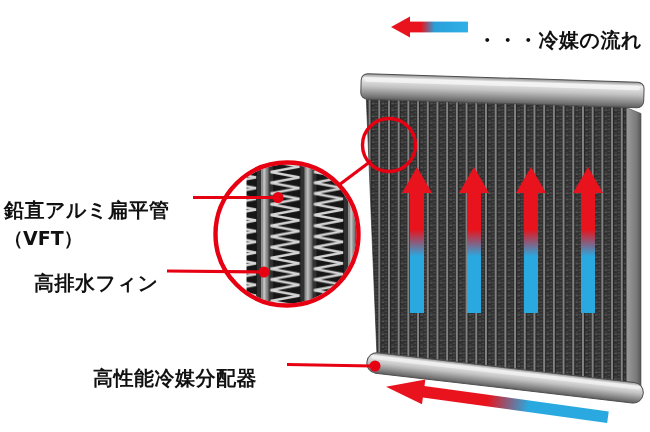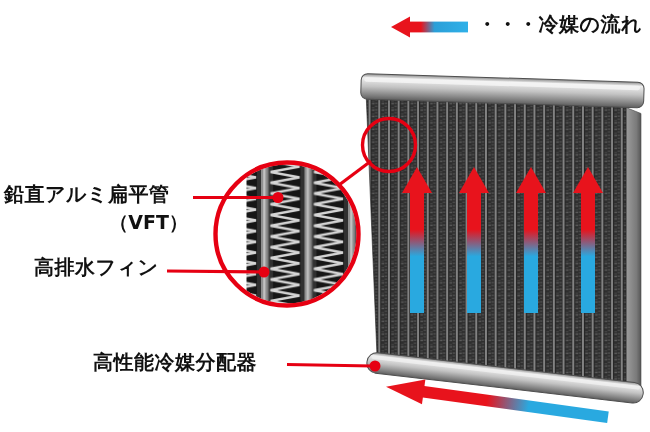--- a/index.html
+++ b/index.html
@@ -18,24 +18,25 @@
   }
   .stage svg{position:absolute;left:0;top:0;}
   .lbl{
     position:absolute;
     color:var(--ink);
     font-weight:bold;
     font-size:20px;
     line-height:1.1;
     white-space:nowrap;
     letter-spacing:0.5px;
+    margin-top:16px;
   }
   .lbl-legend{left:477px;top:13px;font-size:20px;}
   .lbl-vft{left:4px;top:183px;width:184px;text-align:left;}
-  .lbl-vft .l2{display:block;text-align:right;font-size:19px;margin-top:7px;letter-spacing:0;}
+  .lbl-vft .l2{display:block;text-align:left;font-size:19px;margin-top:7px;letter-spacing:0;}
   .lbl-fin{left:34px;top:256px;}
   .lbl-dist{left:93px;top:351px;font-size:20px;}
   .red-stroke{stroke:var(--red,#e60012);}
   .red-fill{fill:var(--red,#e60012);}
 </style>
 </head>
 <body>
 
 <div class="stage">
 

